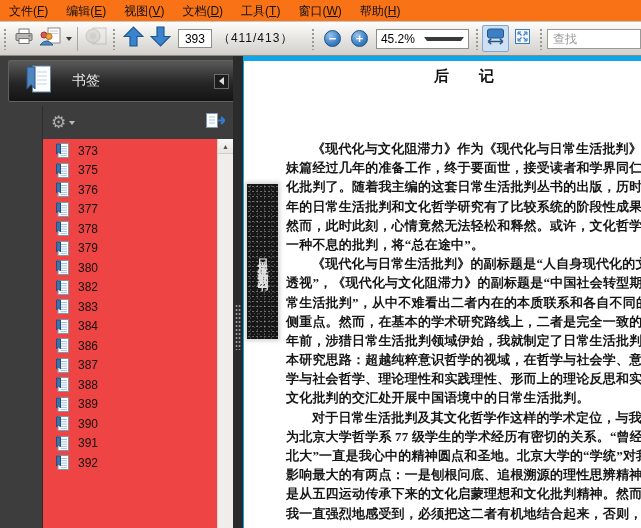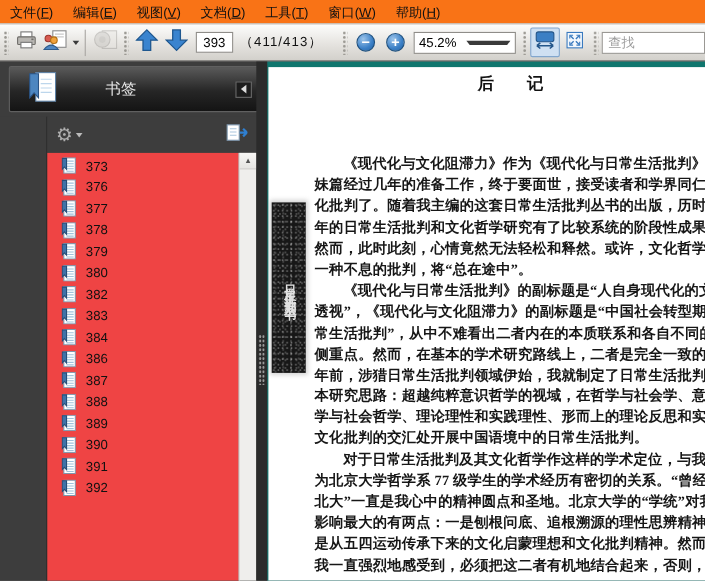--- a/index.html
+++ b/index.html
@@ -41,21 +41,21 @@
     display:flex; align-items:center; justify-content:center; }
 
   
   .main { flex:1; display:flex; min-height:0; }
 
   
   .sidebar { width:243px; background:#3d3d3d; position:relative; flex:none; }
   .sb-header { position:absolute; left:8px; top:4px; width:228px; height:42px;
     background:linear-gradient(#5a5a5a,#262626 55%,#141414); border:1px solid #606060;
     border-radius:2px; display:flex; align-items:center; }
-  .sb-header .label { color:#e6e6e6; font-size:14px; margin-left:44px;text-align:center; }
+  .sb-header .label { color:#e6e6e6; font-size:14px; margin-left:20px;text-align:center; }
   .collapse-btn { margin-left:auto; margin-right:6px; width:15px; height:15px; background:#1c1c1c;
     border:1px solid #6a6a6a; display:flex; align-items:center; justify-content:center; }
   .collapse-btn .tri { width:0; height:0; border-top:4px solid transparent;
     border-bottom:4px solid transparent; border-right:5px solid #dcdcdc; }
   .sb-body { position:absolute; left:0; top:50px; right:10px; bottom:0; display:flex; }
   .panel-col { width:43px; background:#3d3d3d; border-right:1px solid #2c2c2c; flex:none; }
   .sb-content { flex:1; display:flex; flex-direction:column; min-width:0; }
   .options-row { height:33px; background:#3d3d3d; display:flex; align-items:center; padding:0 8px; }
   .gear { color:#aeaeae; font-size:17px; line-height:17px; }
   .caret-dark { width:0; height:0; border-left:3.5px solid transparent; border-right:3.5px solid transparent;
@@ -67,21 +67,21 @@
   .bm-label { font-size:12px; color:#111; margin-left:9px; }
   .vscroll { width:16px; background:#efeeec; border-left:1px solid #d6d4d0;
     display:flex; flex-direction:column; }
   .scroll-up { height:15px; background:linear-gradient(#f8f7f5,#e6e5e2); border-bottom:1px solid #d0cecb;
     display:flex; align-items:center; justify-content:center; color:#555; font-size:7px; }
   .splitter { position:absolute; right:0; top:0; width:10px; height:100%; background:#2b2b2b; }
   .splitter .dots { position:absolute; left:2px; top:248px; width:6px; height:46px;
     background-image:radial-gradient(circle,#9a9a9a 0.9px,transparent 1.2px); background-size:3px 4px; }
 
   
-  .docarea { flex:1; background:#0f766e; position:relative; overflow:hidden; }
+  .docarea { flex:1; background:#0ea5e9; position:relative; overflow:hidden; }
   .page { position:absolute; left:1px; top:5px; right:0; bottom:0; background:#fff; overflow:hidden; }
   .pg-title { position:absolute; top:6px; left:190px; font-size:15px; font-weight:700; color:#111;
     font-family:"Liberation Serif","DejaVu Serif",serif; }
   .banner { position:absolute; left:3px; top:123px; width:31px; height:155px; background:#171717;
     background-image:
       radial-gradient(circle,rgba(255,255,255,.35) .7px,transparent 1px),
       radial-gradient(circle,rgba(200,200,200,.25) .8px,transparent 1.1px),
       radial-gradient(circle,rgba(120,120,120,.5) .6px,transparent 1px);
     background-size:4px 5px,7px 4px,5px 7px;
     display:flex; align-items:center; justify-content:center;
@@ -254,20 +254,32 @@
       <line x1="4.5" y1="5.8" x2="11" y2="5.8" stroke="#9fc2dc"></line>
       <line x1="4.5" y1="8.1" x2="11" y2="8.1" stroke="#9fc2dc"></line>
       <line x1="4.5" y1="10.4" x2="11" y2="10.4" stroke="#9fc2dc"></line>
       <line x1="4.5" y1="12.7" x2="11" y2="12.7" stroke="#9fc2dc"></line>
       <path d="M0.5 1 h4 v10 l-2 -2.2 l-2 2.2 z" fill="#3f72a8" stroke="#274e78"></path>
     </svg>
     <span class="bm-label">373</span>
   </div>
 
 
+  <div class="bm-item">
+    <svg width="13" height="15" viewBox="0 0 13 15">
+      <rect x="2" y="0.5" width="10.5" height="14" fill="#fff" stroke="#7d97ae"></rect>
+      <line x1="4.5" y1="3.5" x2="11" y2="3.5" stroke="#9fc2dc"></line>
+      <line x1="4.5" y1="5.8" x2="11" y2="5.8" stroke="#9fc2dc"></line>
+      <line x1="4.5" y1="8.1" x2="11" y2="8.1" stroke="#9fc2dc"></line>
+      <line x1="4.5" y1="10.4" x2="11" y2="10.4" stroke="#9fc2dc"></line>
+      <line x1="4.5" y1="12.7" x2="11" y2="12.7" stroke="#9fc2dc"></line>
+      <path d="M0.5 1 h4 v10 l-2 -2.2 l-2 2.2 z" fill="#3f72a8" stroke="#274e78"></path>
+    </svg>
+    <span class="bm-label">375</span>
+  </div>
 
   <div class="bm-item">
     <svg width="13" height="15" viewBox="0 0 13 15">
       <rect x="2" y="0.5" width="10.5" height="14" fill="#fff" stroke="#7d97ae"></rect>
       <line x1="4.5" y1="3.5" x2="11" y2="3.5" stroke="#9fc2dc"></line>
       <line x1="4.5" y1="5.8" x2="11" y2="5.8" stroke="#9fc2dc"></line>
       <line x1="4.5" y1="8.1" x2="11" y2="8.1" stroke="#9fc2dc"></line>
       <line x1="4.5" y1="10.4" x2="11" y2="10.4" stroke="#9fc2dc"></line>
       <line x1="4.5" y1="12.7" x2="11" y2="12.7" stroke="#9fc2dc"></line>
       <path d="M0.5 1 h4 v10 l-2 -2.2 l-2 2.2 z" fill="#3f72a8" stroke="#274e78"></path>

